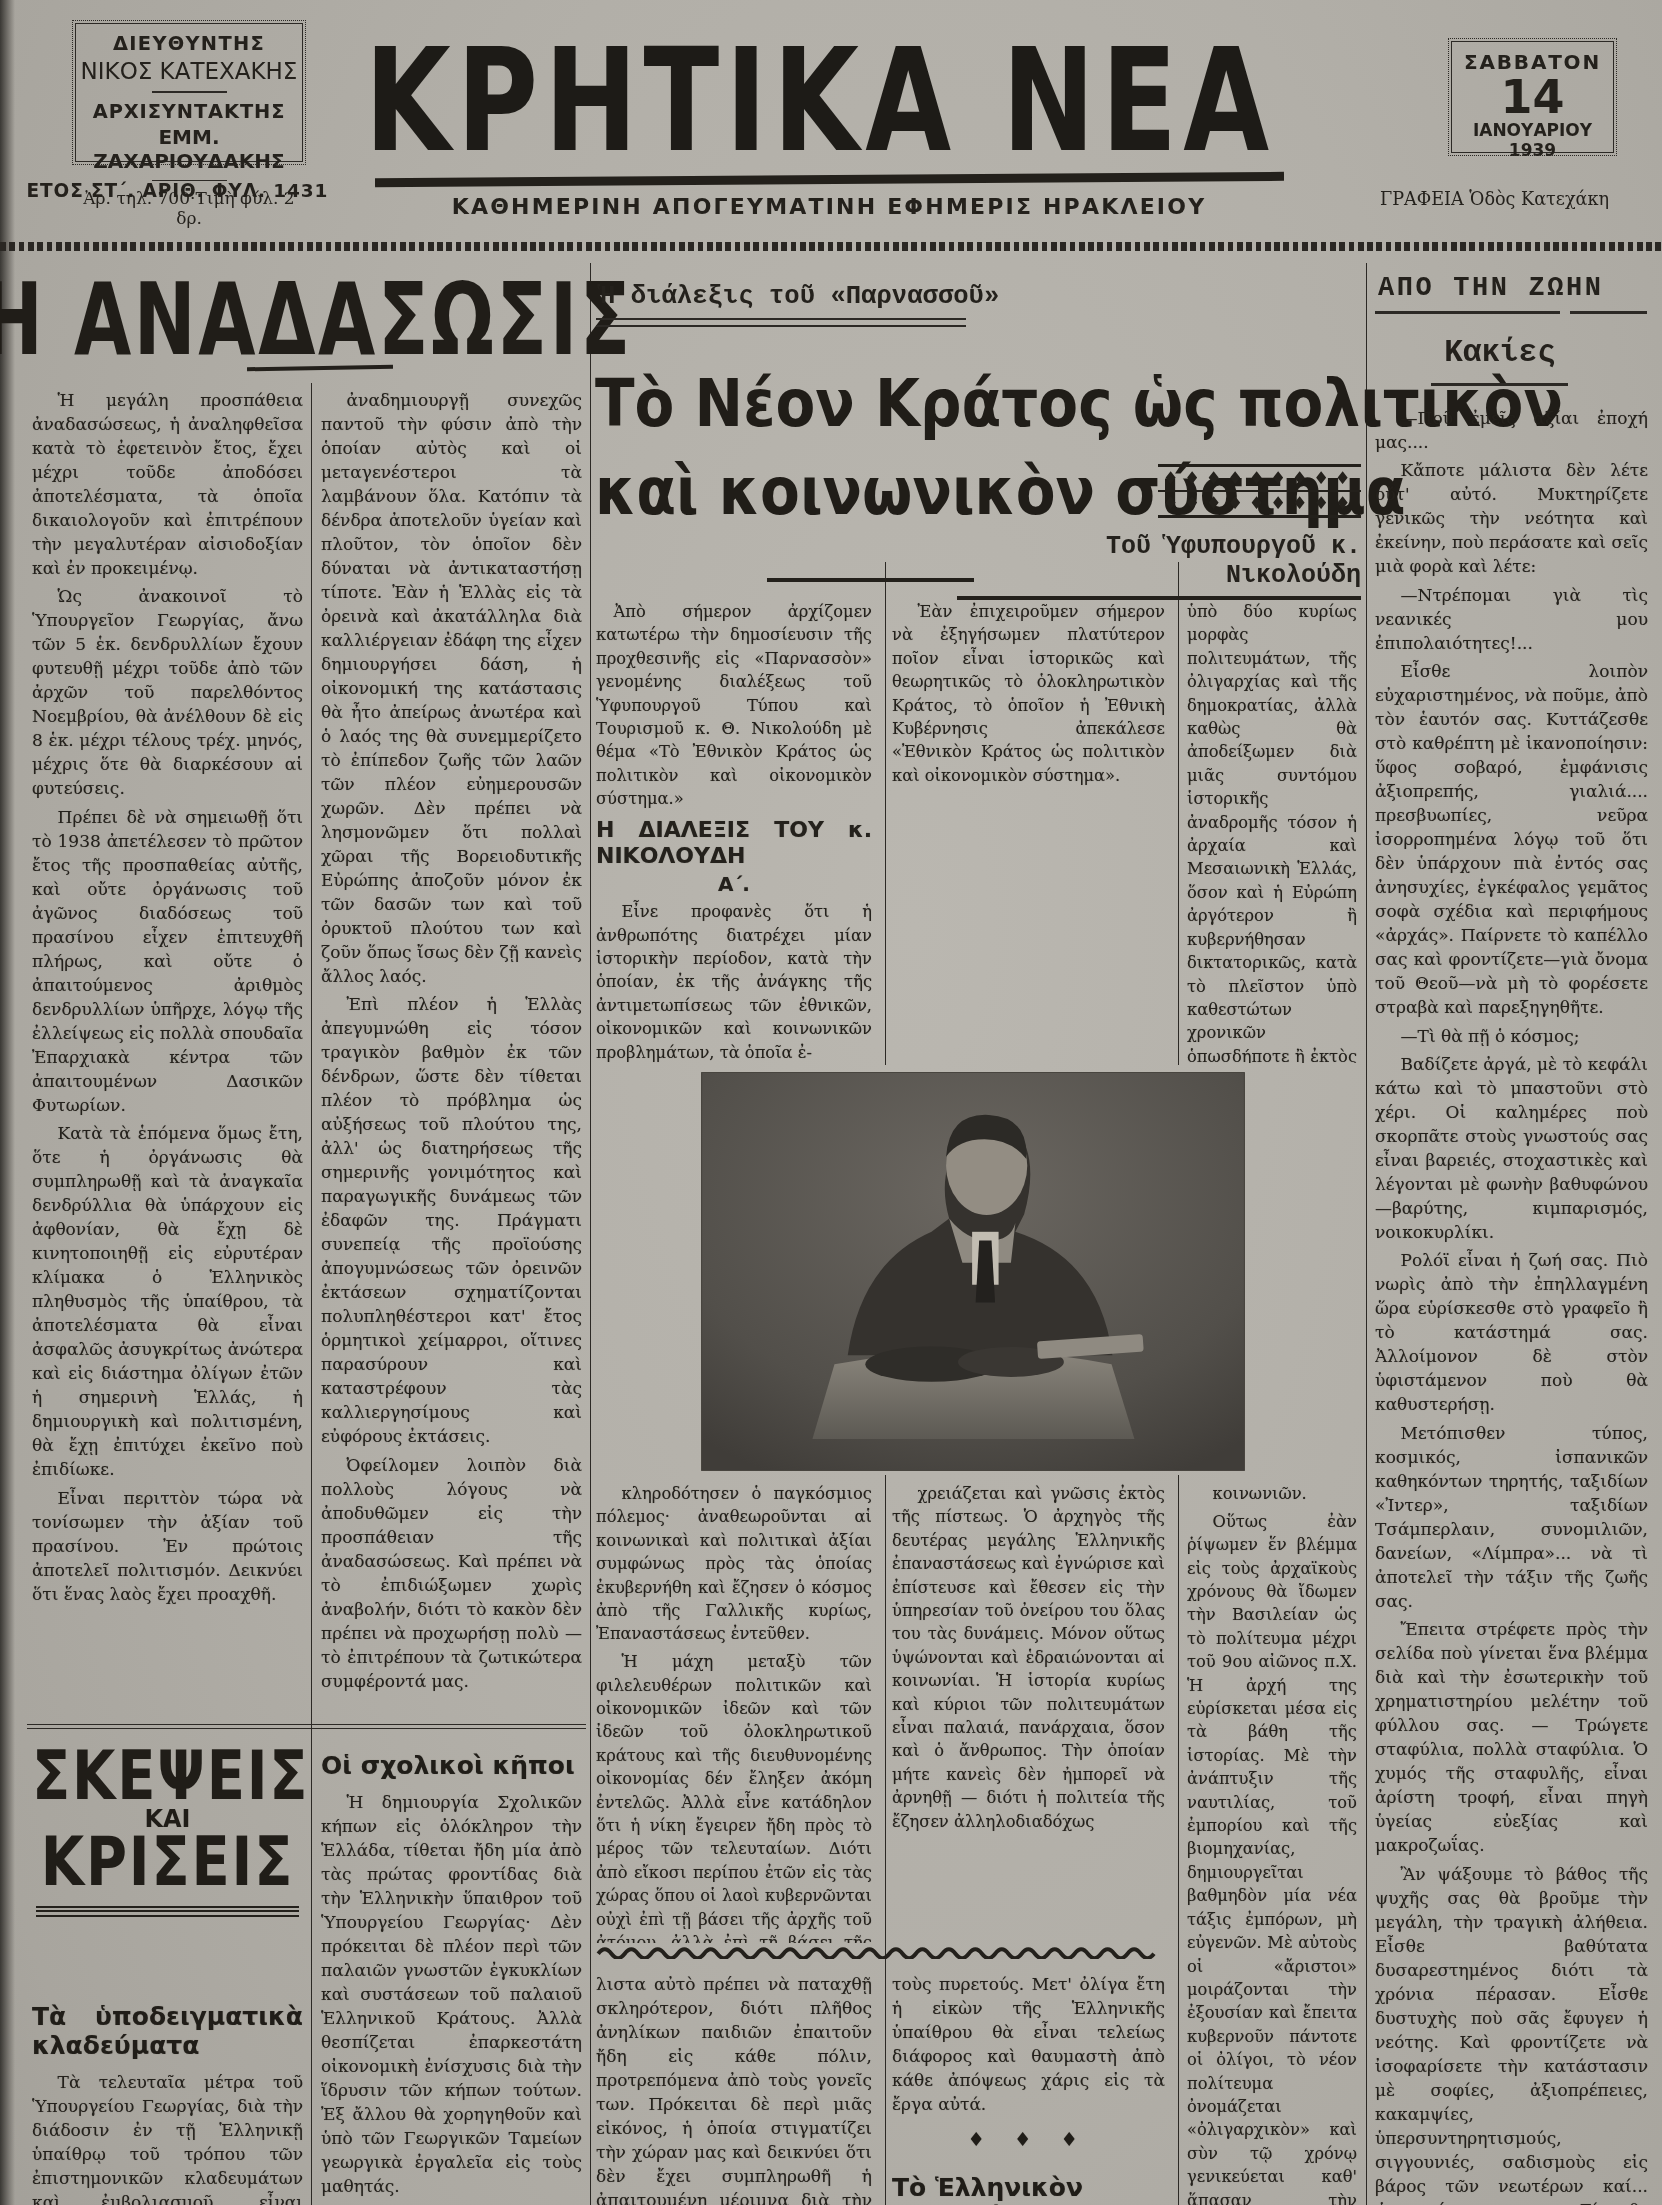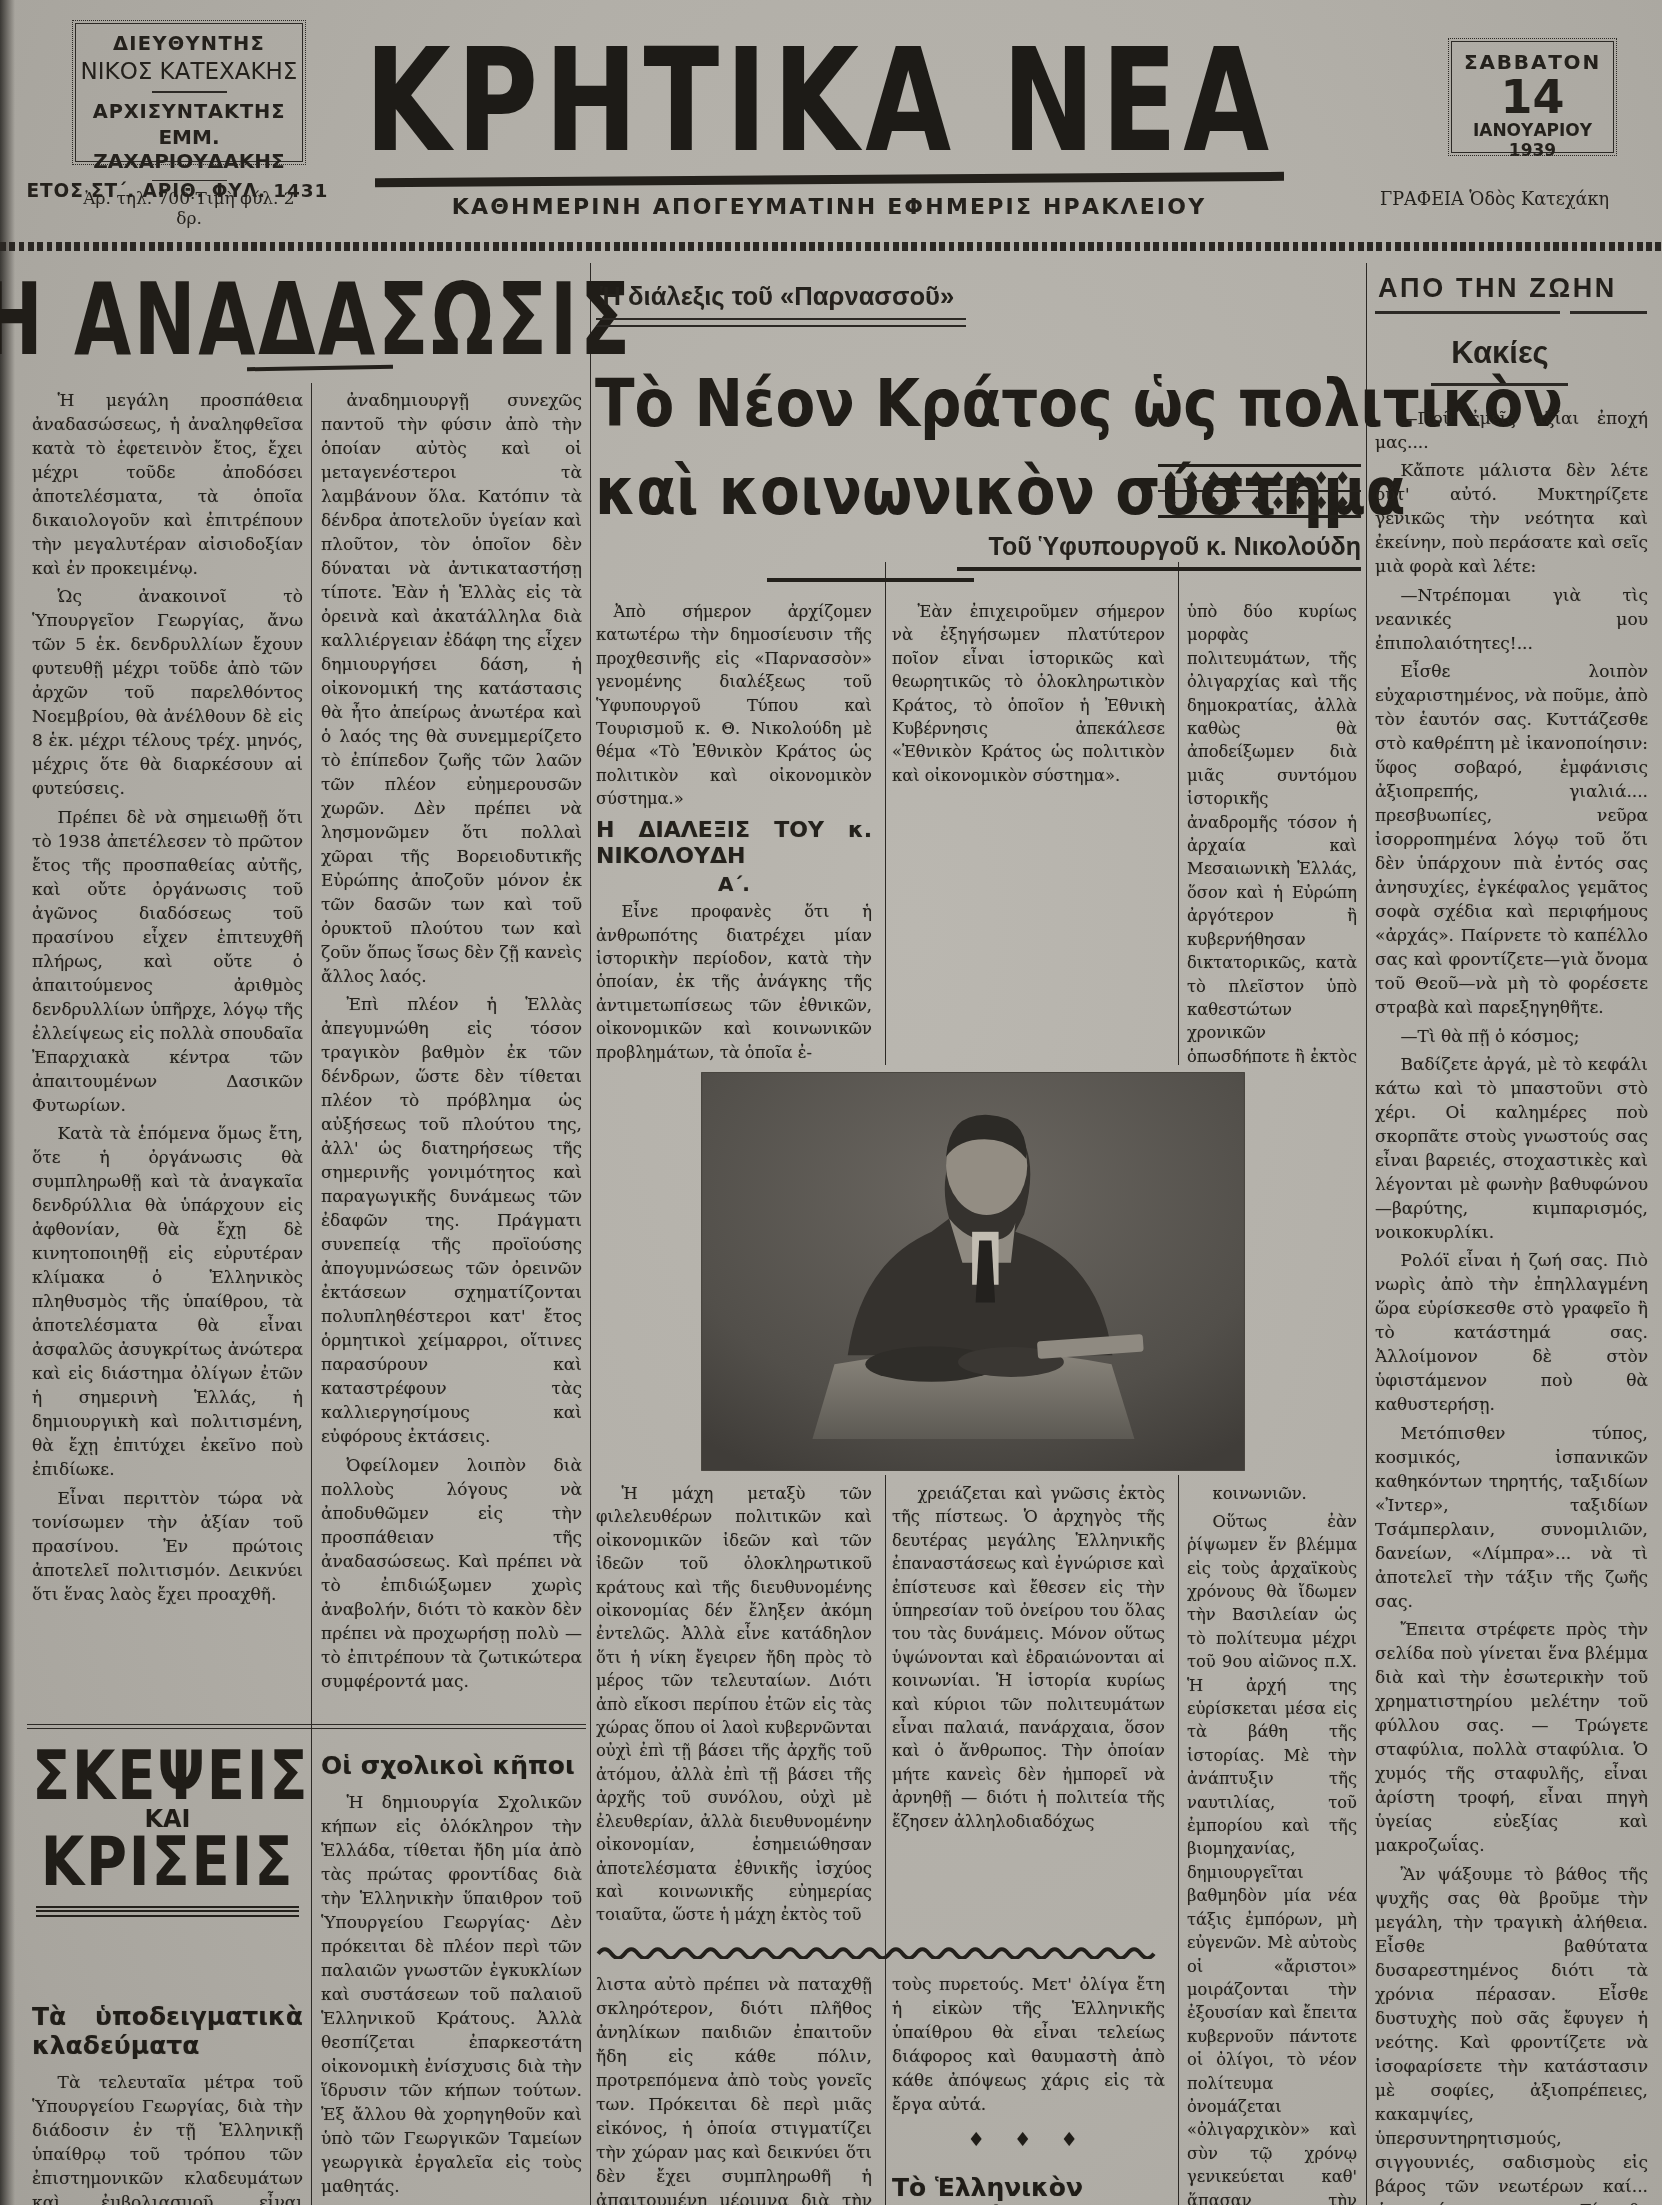--- a/index.html
+++ b/index.html
@@ -19,21 +19,21 @@
   .big-head{font-family:"DejaVu Sans", sans-serif;font-weight:bold;color:#201d18;}
   .body-col{position:absolute;text-align:justify;font-size:17px;line-height:24px;overflow:hidden;
     text-shadow:0 0 0.9px rgba(40,36,30,.35);}
   .body-col p{margin:0 0 4.4px 0;text-indent:25.6px;}
   .center-col p{margin:0 0 4.4px 0;text-indent:25.6px;}
   .subhead{font-family:"DejaVu Sans", sans-serif;font-weight:bold;font-size:25px;line-height:29px;
     color:#201d18;margin:8px 0 9.7px 0;text-indent:0 !important;}
   .diamonds{text-align:center;font-size:19.4px;letter-spacing:11.5px;color:#201d18;margin:11.5px 0;}
   .photo-wrap{position:absolute;background:#57544f;box-shadow:0 0 0 0.9px #3c3934, inset 0 0 40px #33302c;}
   .wavy{position:absolute;}
-  .kicker{font-family:Liberation Sans, sans-serif;font-weight:bold;}
+  .kicker{font-family:Liberation Mono, monospace;font-weight:bold;}
 </style>
 </head>
 <body>
 
 <div class="page">
 
   <div class="scan-edge-left"></div>
 
   <div class="abs boxed" style="left:75px;top:23px;width:226px;height:129px;padding-top:8px;">
     <div class="sans" style="font-size:19.4px;font-weight:bold;letter-spacing:1.3px;">ΔΙΕΥΘΥΝΤΗΣ</div>
@@ -165,20 +165,21 @@
       <rect x="612" y="360" width="60" height="120" fill="#c2bdb2"></rect>
       <path d="M628 380 L656 380 L664 520 L620 520 Z" fill="#23211e"></path>
       <path d="M300 660 Q614 600 928 660 L980 830 L250 830 Z" fill="url(#desk)"></path>
       <ellipse cx="520" cy="660" rx="150" ry="40" fill="#2f2d29"></ellipse>
       <ellipse cx="700" cy="655" rx="120" ry="34" fill="#3a3733"></ellipse>
       <rect x="760" y="600" width="240" height="40" rx="8" fill="#8f8a81" transform="rotate(-4 880 620)"></rect>
     </svg>
   </div>
 
   <div class="body-col center-col" style="left:596px;top:1482px;width:276px;height:461px;font-size:16.3px;line-height:23.4px;">
+      <p>κληροδότησεν ὁ παγκόσμιος πόλεμος· ἀναθεωροῦνται αἱ κοινωνικαὶ καὶ πολιτικαὶ ἀξίαι συμφώνως πρὸς τὰς ὁποίας ἐκυβερνήθη καὶ ἔζησεν ὁ κόσμος ἀπὸ τῆς Γαλλικῆς κυρίως, Ἐπαναστάσεως ἐντεῦθεν.</p>
       <p>Ἡ μάχη μεταξὺ τῶν φιλελευθέρων πολιτικῶν καὶ οἰκονομικῶν ἰδεῶν καὶ τῶν ἰδεῶν τοῦ ὁλοκληρωτικοῦ κράτους καὶ τῆς διευθυνομένης οἰκονομίας δέν ἔληξεν ἀκόμη ἐντελῶς. Ἀλλὰ εἶνε κατάδηλον ὅτι ἡ νίκη ἔγειρεν ἤδη πρὸς τὸ μέρος τῶν τελευταίων. Διότι ἀπὸ εἴκοσι περίπου ἐτῶν εἰς τὰς χώρας ὅπου οἱ λαοὶ κυβερνῶνται οὐχὶ ἐπὶ τῇ βάσει τῆς ἀρχῆς τοῦ ἀτόμου, ἀλλὰ ἐπὶ τῇ βάσει τῆς ἀρχῆς τοῦ συνόλου, οὐχὶ μὲ ἐλευθερίαν, ἀλλὰ διευθυνομένην οἰκονομίαν, ἐσημειώθησαν ἀποτελέσματα ἐθνικῆς ἰσχύος καὶ κοινωνικῆς εὐημερίας τοιαῦτα, ὥστε ἡ μάχη ἐκτὸς τοῦ</p>
     </div>
   <div class="body-col center-col" style="left:892px;top:1482px;width:273px;height:461px;font-size:16.3px;line-height:23.4px;">
       <p>χρειάζεται καὶ γνῶσις ἐκτὸς τῆς πίστεως. Ὁ ἀρχηγὸς τῆς δευτέρας μεγάλης Ἑλληνικῆς ἐπαναστάσεως καὶ ἐγνώρισε καὶ ἐπίστευσε καὶ ἔθεσεν εἰς τὴν ὑπηρεσίαν τοῦ ὀνείρου του ὅλας του τὰς δυνάμεις. Μόνον οὕτως ὑψώνονται καὶ ἑδραιώνονται αἱ κοινωνίαι. Ἡ ἱστορία κυρίως καὶ κύριοι τῶν πολιτευμάτων εἶναι παλαιά, πανάρχαια, ὅσον καὶ ὁ ἄνθρωπος. Τὴν ὁποίαν μήτε κανεὶς δὲν ἠμπορεῖ νὰ ἀρνηθῇ — διότι ἡ πολιτεία τῆς ἔζησεν ἀλληλοδιαδόχως</p>
     </div>
   <div class="body-col center-col" style="left:1187px;top:1482px;width:170px;height:1160px;font-size:16.3px;line-height:23.4px;">
       <p>κοινωνιῶν.</p>
       <p>Οὕτως ἐὰν ῥίψωμεν ἕν βλέμμα εἰς τοὺς ἀρχαϊκοὺς χρόνους θὰ ἴδωμεν τὴν Βασιλείαν ὡς τὸ πολίτευμα μέχρι τοῦ 9ου αἰῶνος π.Χ. Ἡ ἀρχή της εὑρίσκεται μέσα εἰς τὰ βάθη τῆς ἱστορίας. Μὲ τὴν ἀνάπτυξιν τῆς ναυτιλίας, τοῦ ἐμπορίου καὶ τῆς βιομηχανίας, δημιουργεῖται βαθμηδὸν μία νέα τάξις ἐμπόρων, μὴ εὐγενῶν. Μὲ αὐτοὺς οἱ «ἄριστοι» μοιράζονται τὴν ἐξουσίαν καὶ ἔπειτα κυβερνοῦν πάντοτε οἱ ὀλίγοι, τὸ νέον πολίτευμα ὀνομάζεται «ὀλιγαρχικὸν» καὶ σὺν τῷ χρόνῳ γενικεύεται καθ' ἅπασαν τὴν ἀρχαίαν Ἑλλάδα.</p>
     </div>
 

